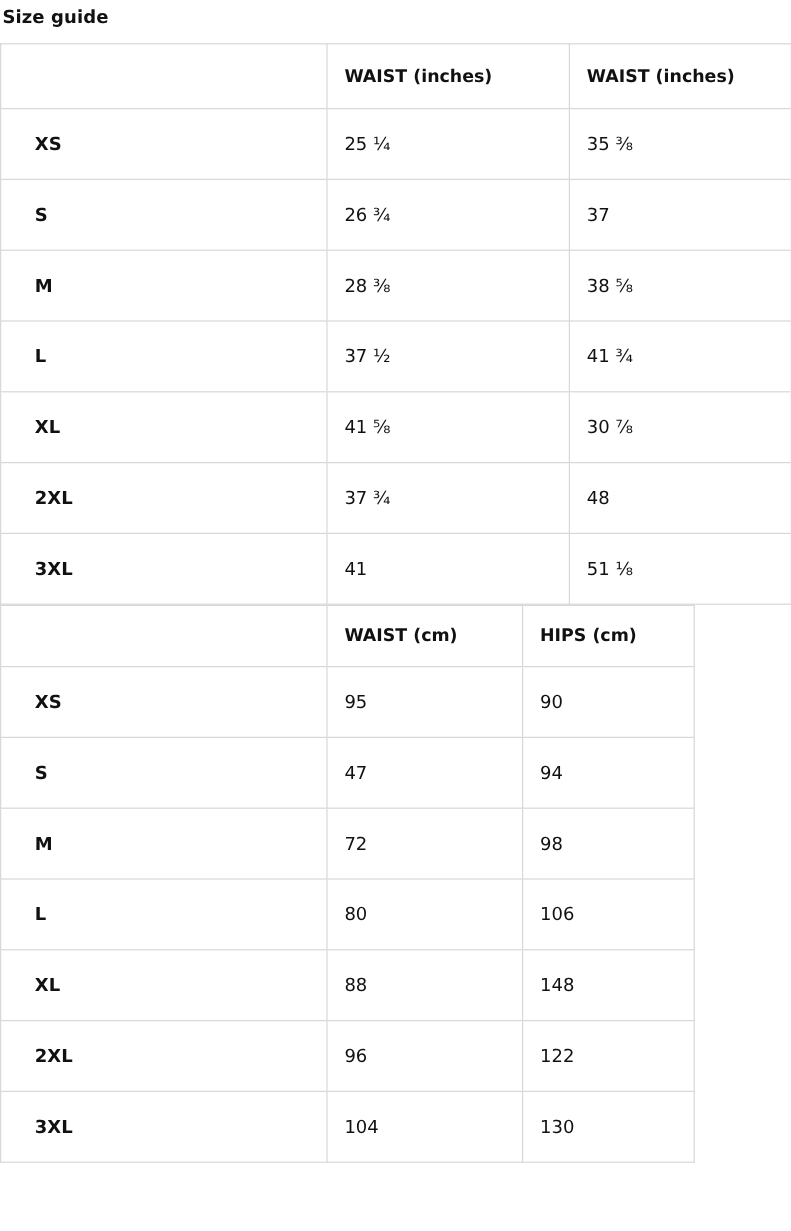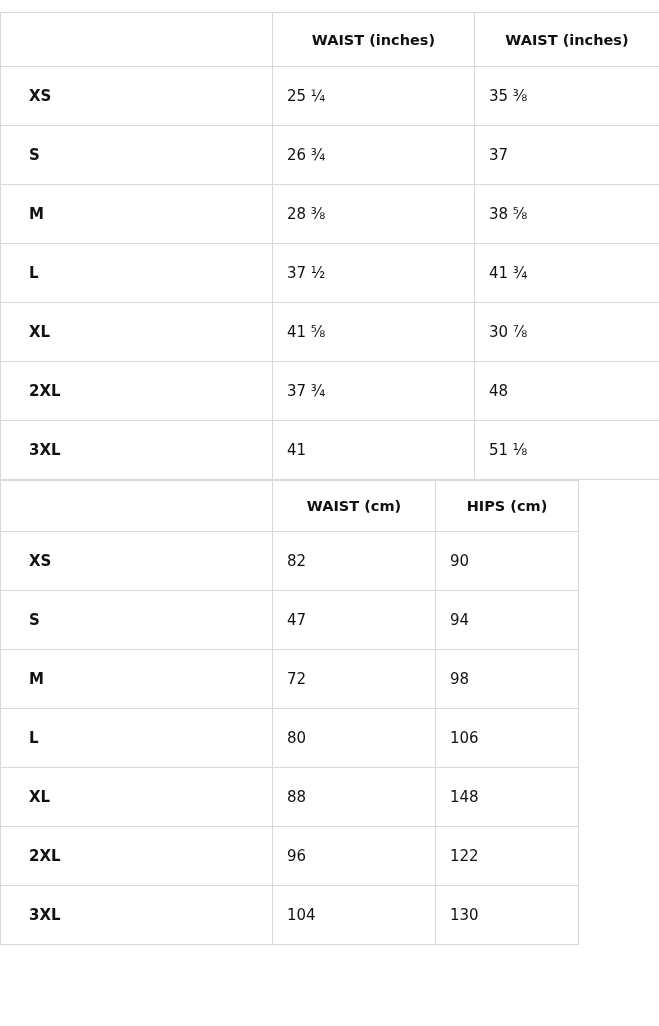--- a/index.html
+++ b/index.html
@@ -36,21 +36,20 @@
     font-size: 15px;
     text-align: left;
     vertical-align: middle;
     font-weight: normal;
     color: #111111;
     background: #ffffff;
   }
   table.size-table th {
     font-weight: bold;
     font-size: 14.5px;
-    text-align: center;
   }
   table.size-table td.row-label {
     font-weight: bold;
     padding-left: 28px;
   }
   
   #table-inches {
     width: 659px;
     margin-top: 12px;
   }
@@ -70,20 +69,21 @@
   #table-cm thead tr { height: 51px; }
   #table-cm tbody tr { height: 59px; }
 
   .empty-corner { }
 </style>
 </head>
 <body>
 
 <div class="page">
 
+  <div class="page-title">Size guide</div>
 
   <table class="size-table" id="table-inches">
     <colgroup>
       <col class="c0">
         <col class="c1">
         <col class="c2">
     </colgroup>
     <thead>
       <tr>
         <th class="empty-corner"></th>
@@ -139,21 +139,21 @@
     <thead>
       <tr>
         <th class="empty-corner"></th>
         <th>WAIST (cm)</th>
         <th>HIPS (cm)</th>
       </tr>
     </thead>
     <tbody>
       <tr>
         <td class="row-label">XS</td>
-        <td>82</td>
+        <td>95</td>
         <td>90</td>
       </tr>
       <tr>
         <td class="row-label">S</td>
         <td>47</td>
         <td>94</td>
       </tr>
       <tr>
         <td class="row-label">M</td>
         <td>72</td>

